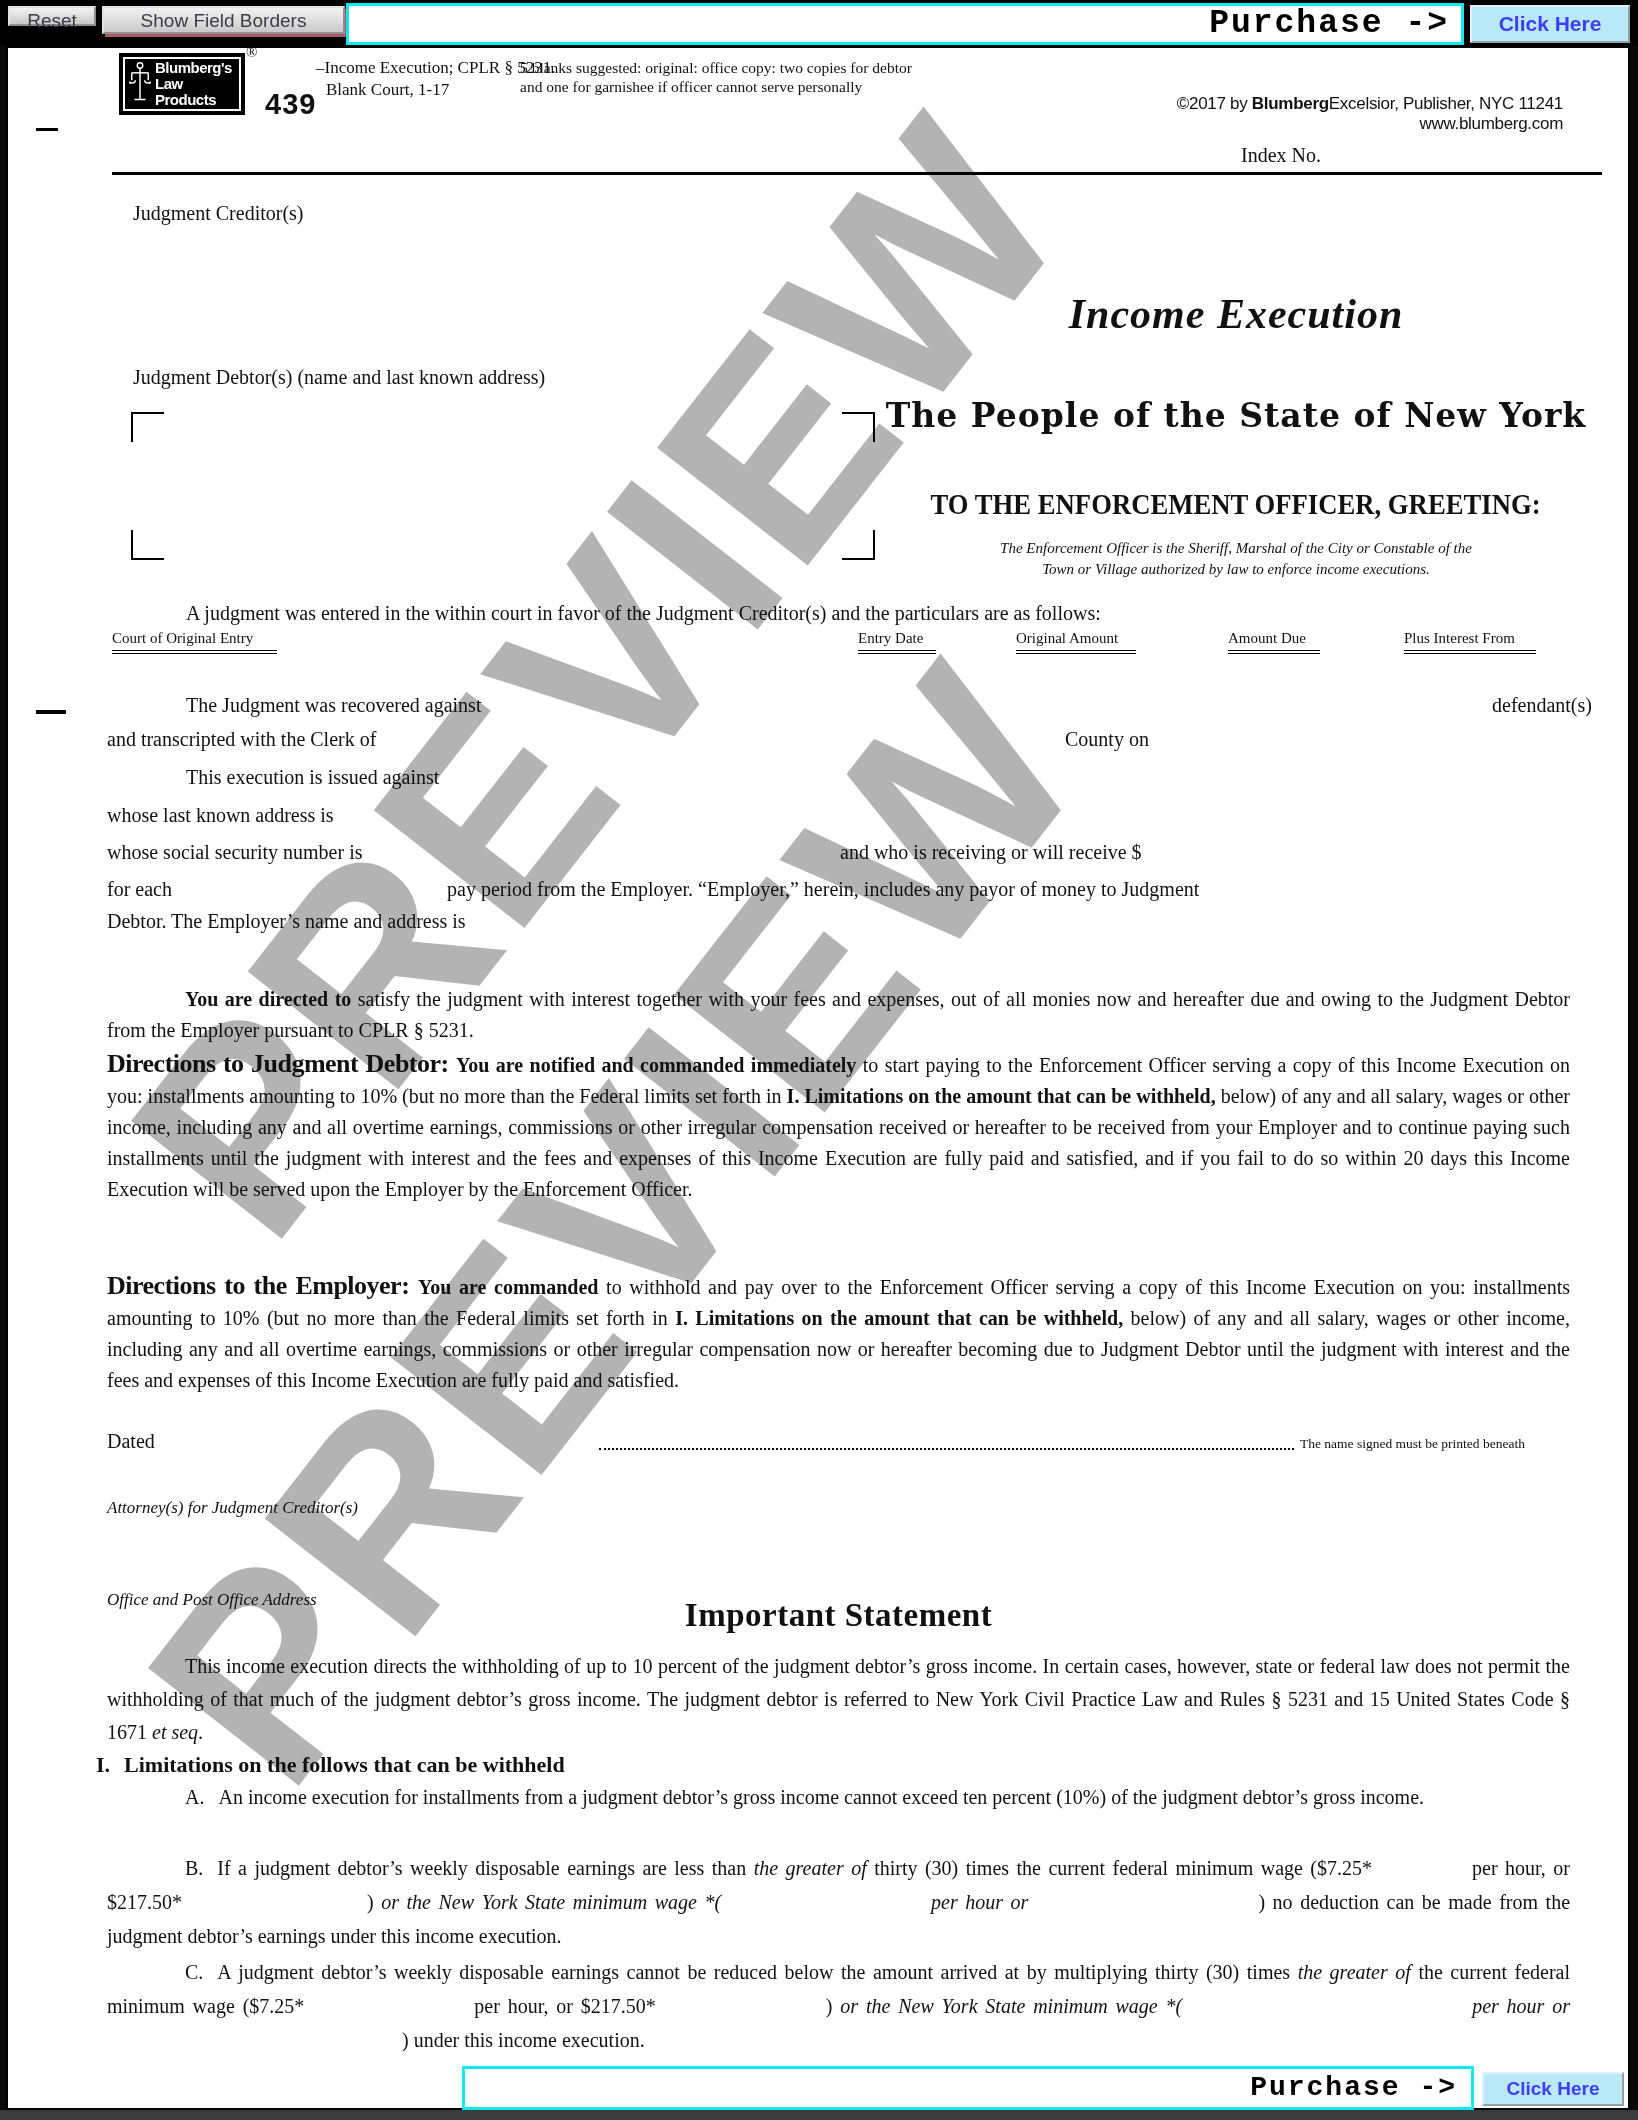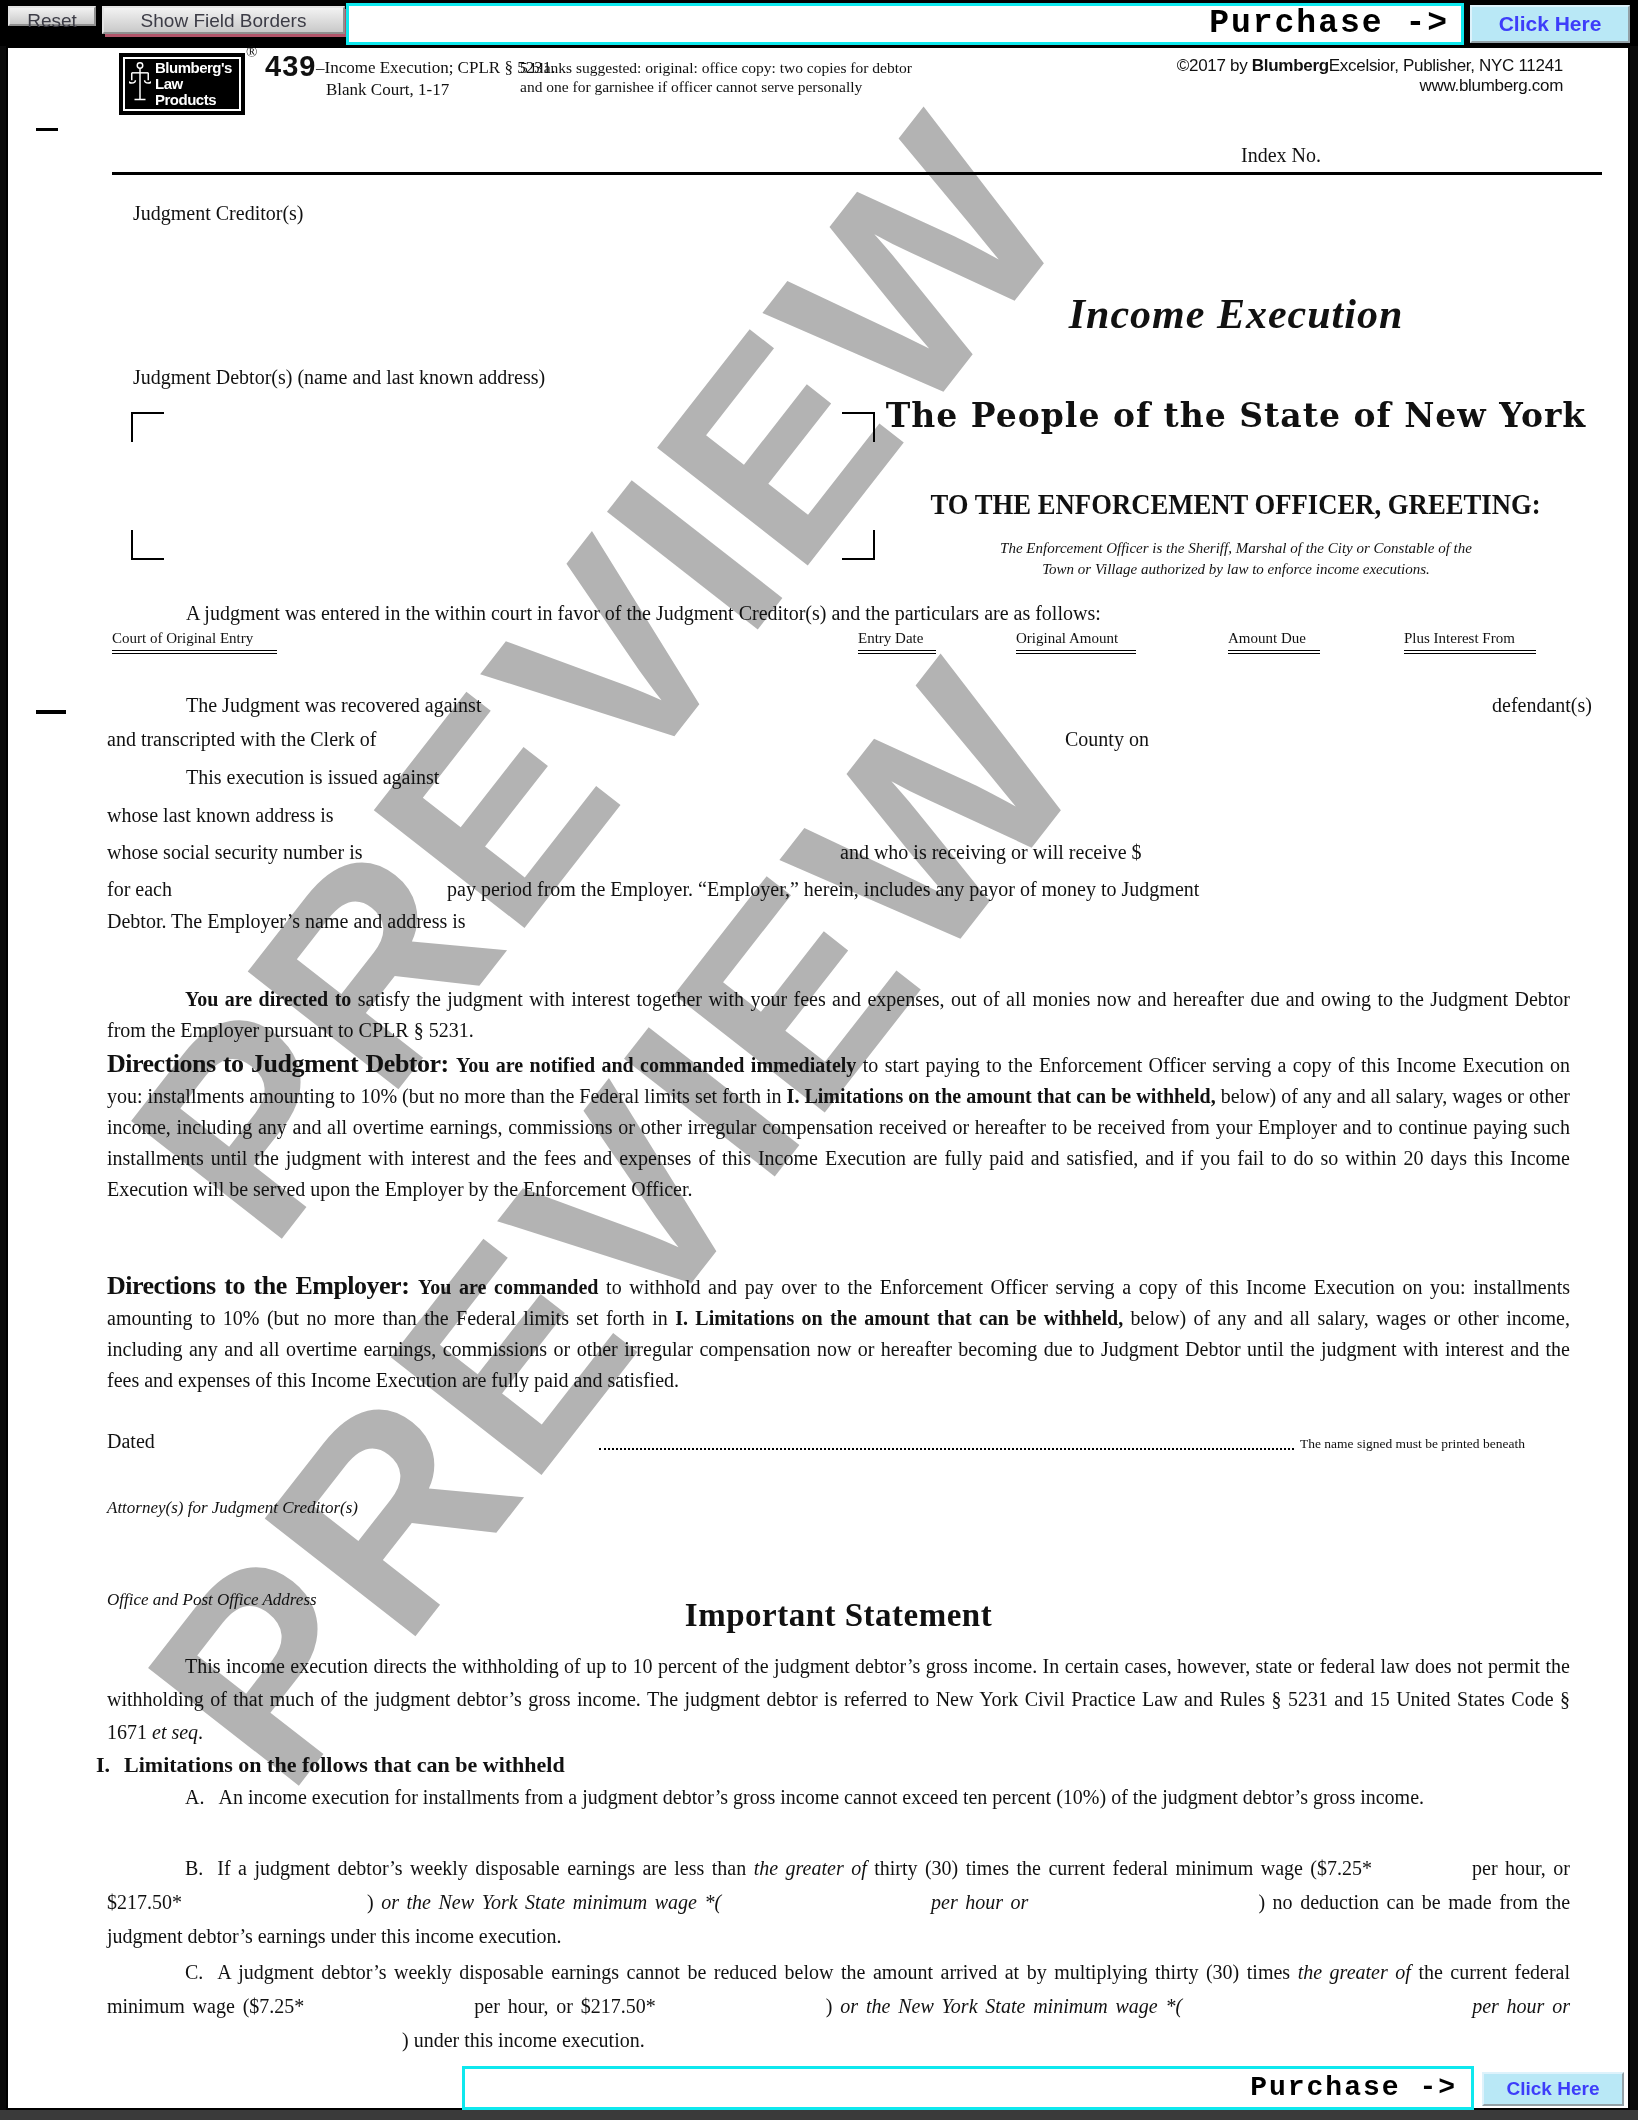--- a/index.html
+++ b/index.html
@@ -36,21 +36,21 @@
   .lead{font-weight:bold;}
   .blank{display:inline-block;height:2px;}
   .it{font-style:italic;}
   .center-col{position:absolute;z-index:3;left:880px;width:712px;text-align:center;}
   .bracket{position:absolute;z-index:3;width:33px;height:30px;box-sizing:border-box;}
   .br-tl{border-left:2px solid #000;border-top:2px solid #000;}
   .br-tr{border-right:2px solid #000;border-top:2px solid #000;}
   .br-bl{border-left:2px solid #000;border-bottom:2px solid #000;}
   .br-br{border-right:2px solid #000;border-bottom:2px solid #000;}
   .regmark{position:absolute;z-index:3;background:#000;}
-  .smallsans{font-family:"Liberation Sans",sans-serif;}
+  .smallsans{font-family:"Liberation Sans",sans-serif;margin-top:38px;}
 </style>
 </head>
 <body>
 
 <div class="canvas">
 
   <div class="page"></div>
 
   <div class="wm" style="left:598px;top:678px;">PREVIEW</div>
   <div class="wm" style="left:615px;top:1225px;">PREVIEW</div>

